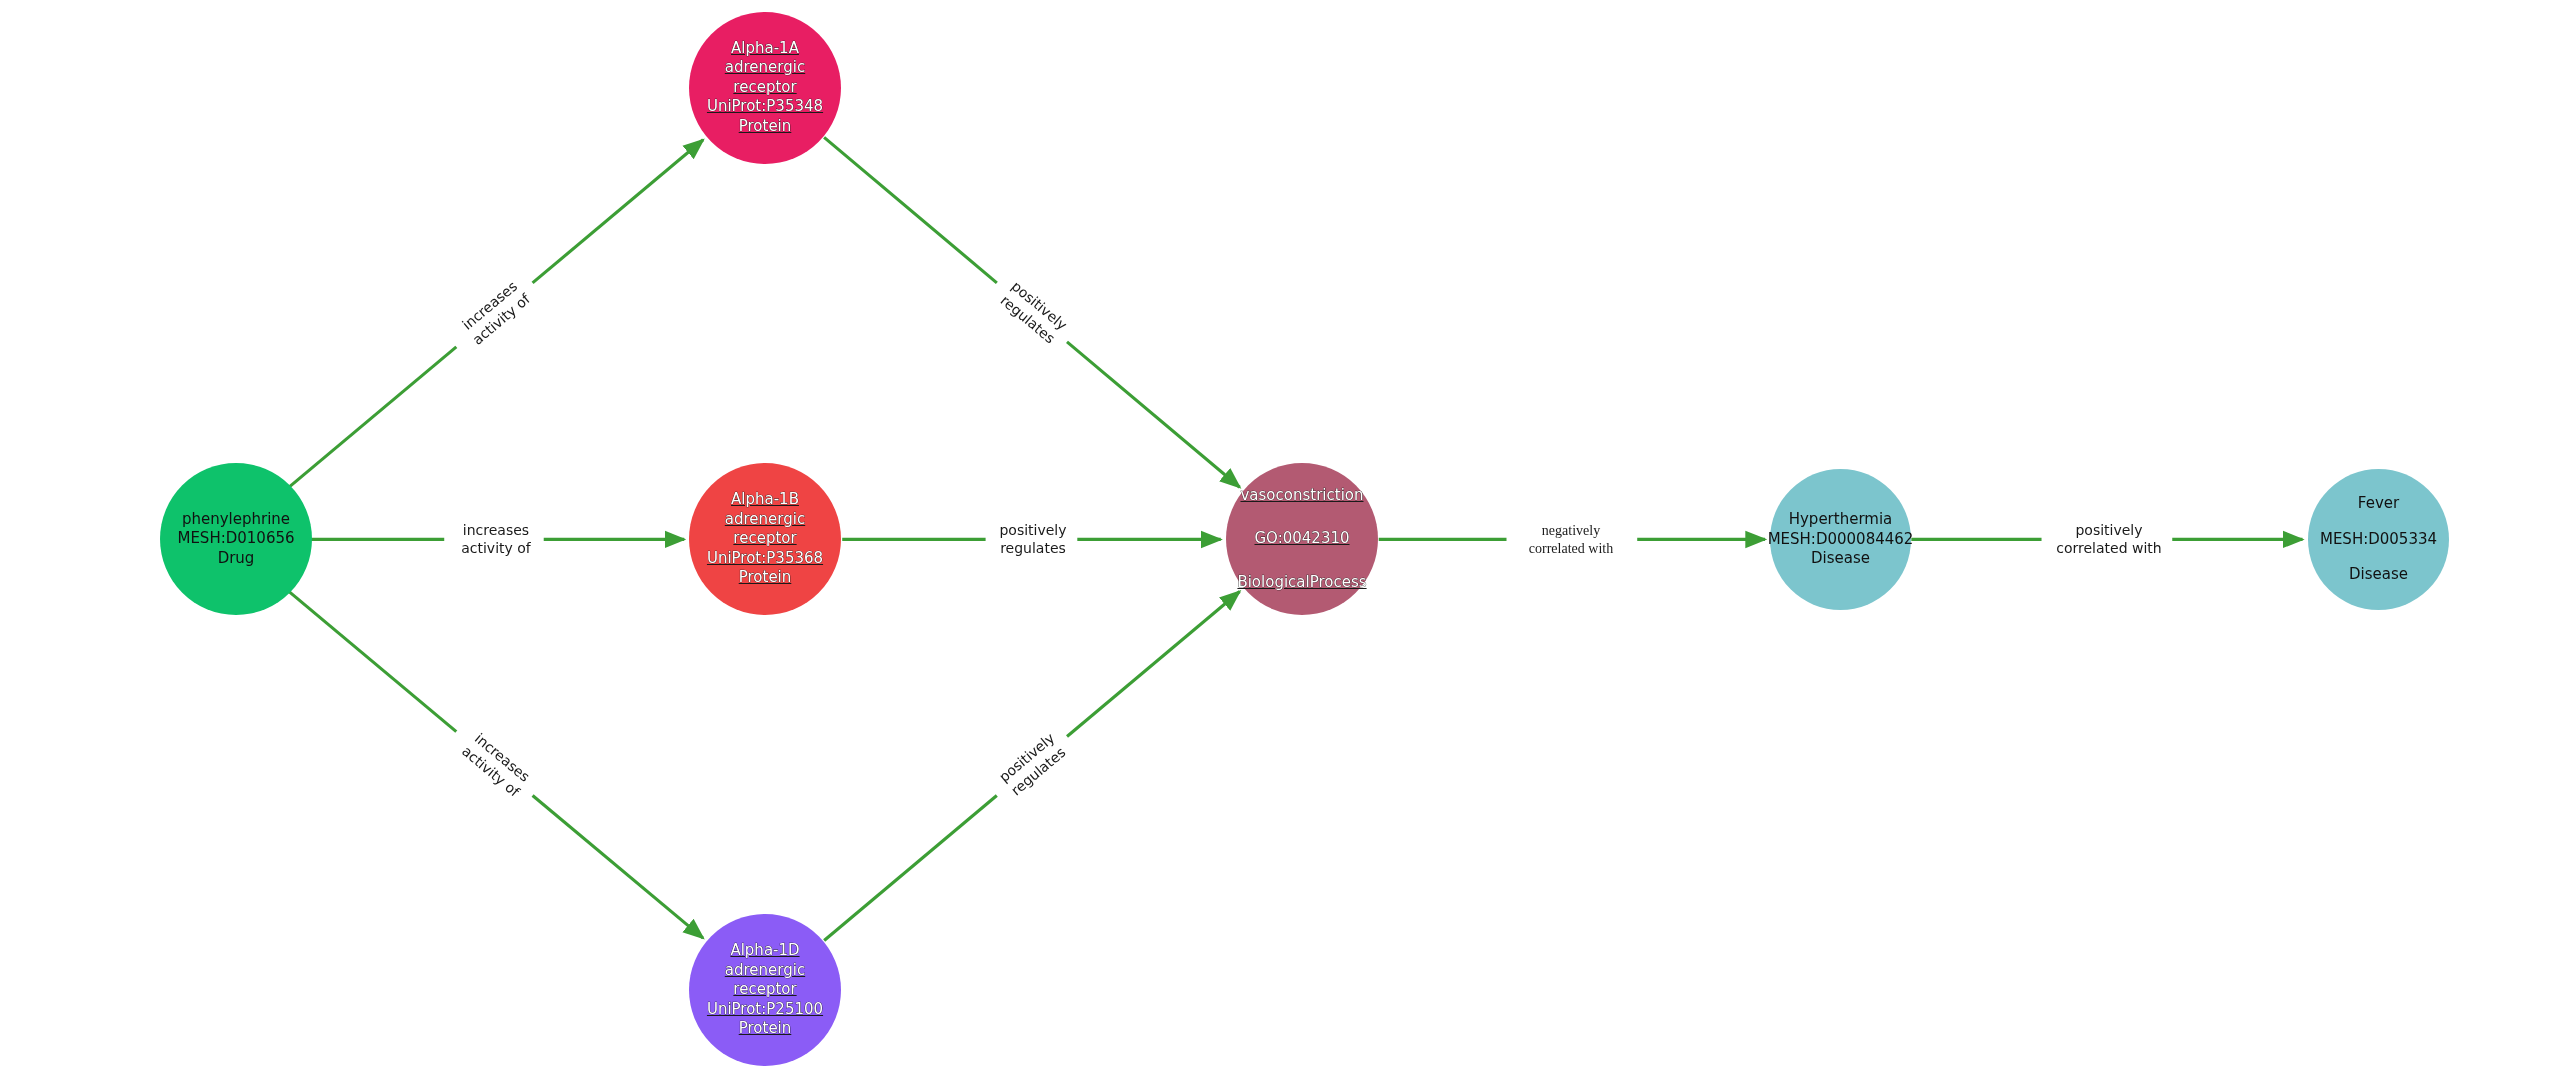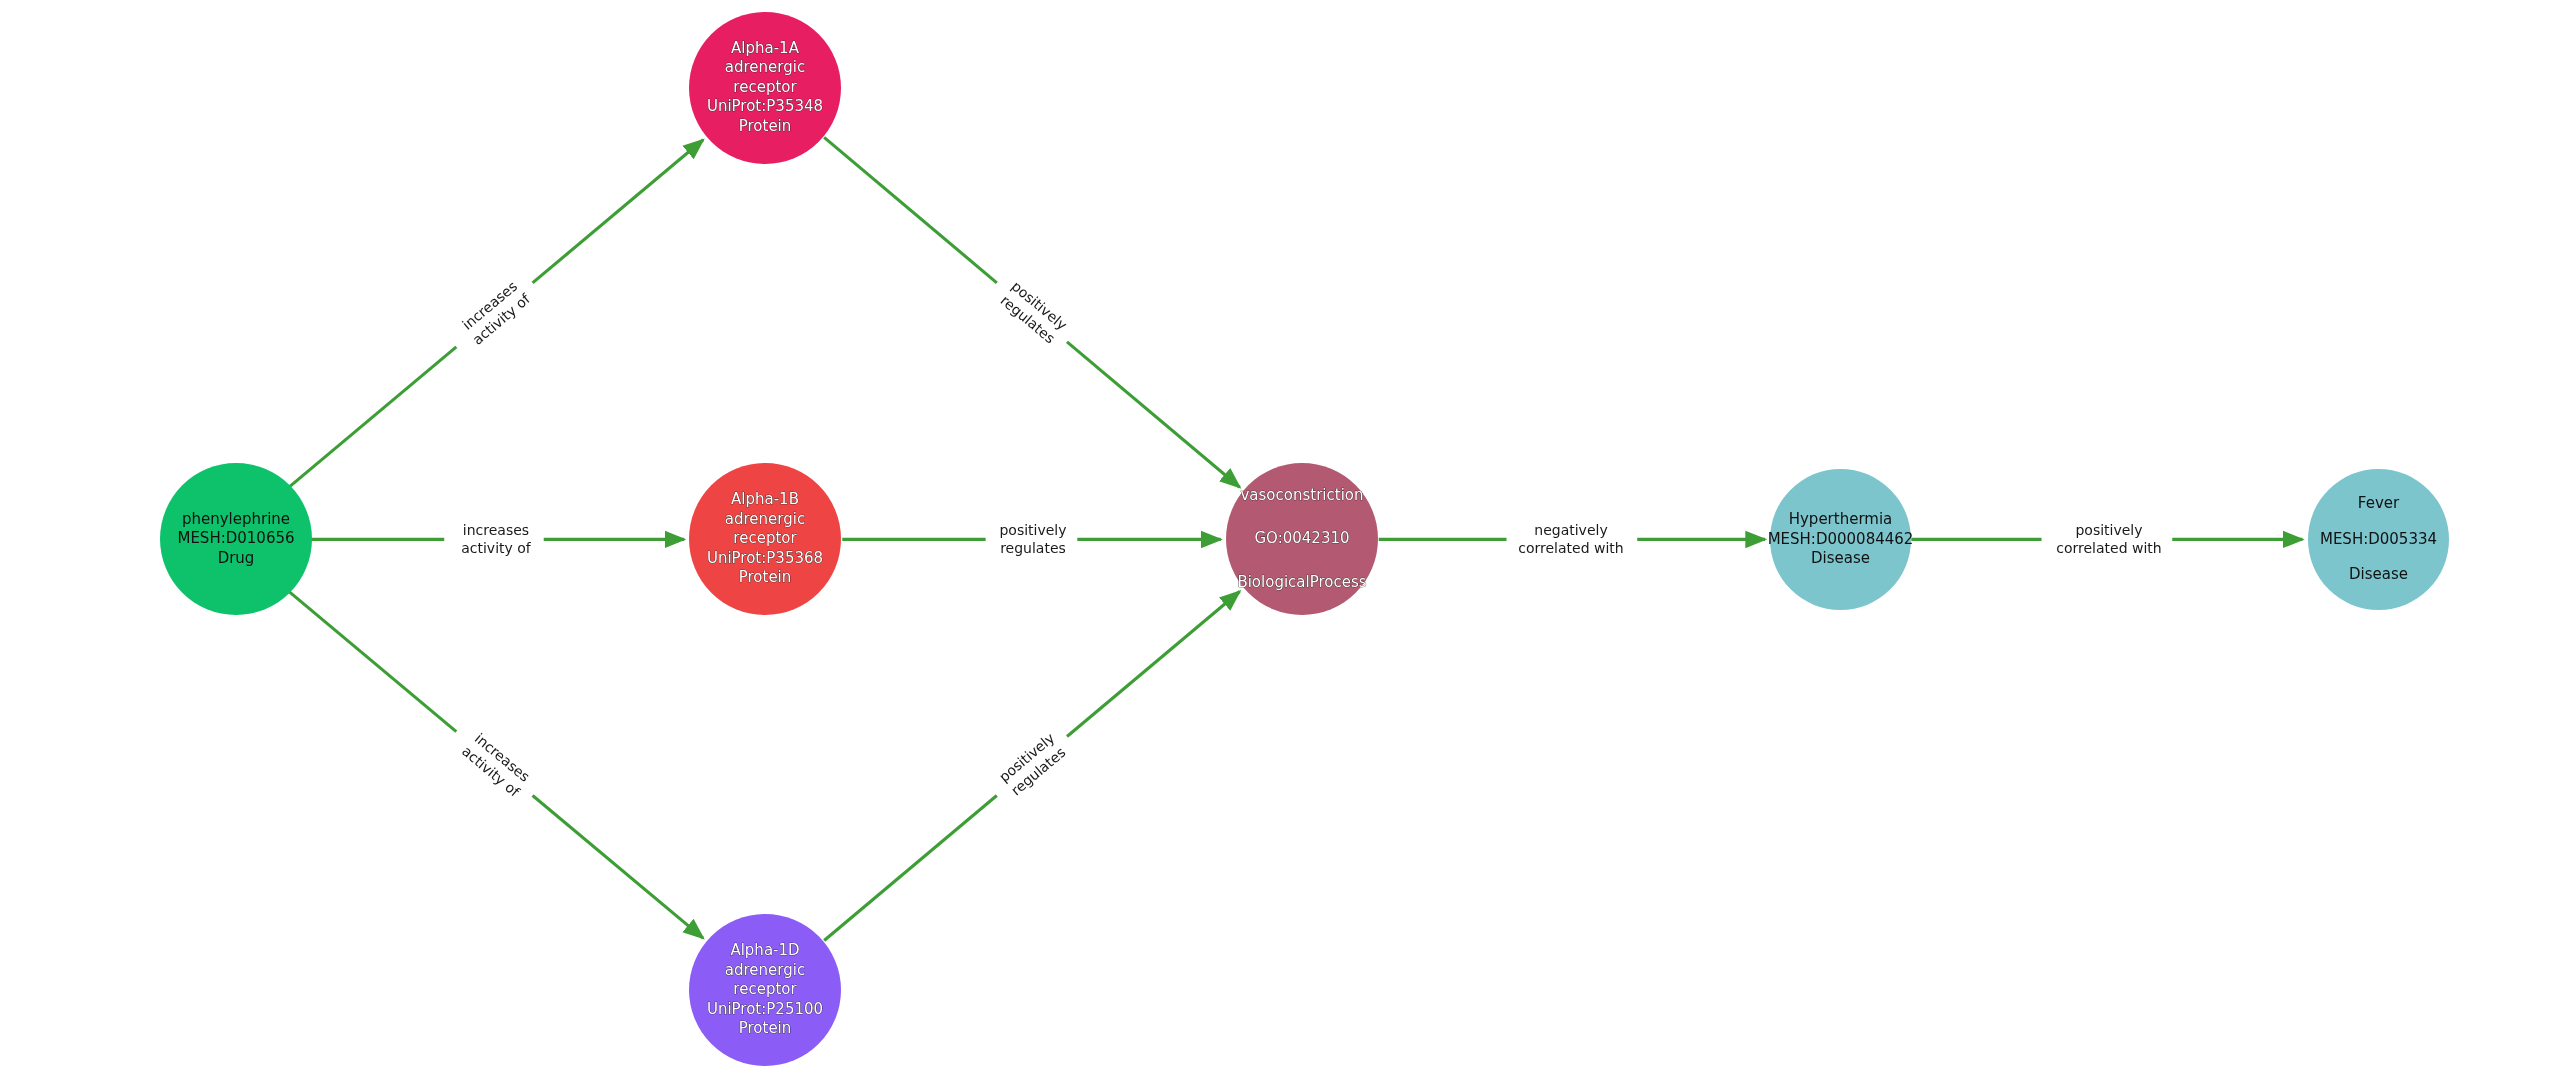--- a/index.html
+++ b/index.html
@@ -47,20 +47,21 @@
   
   .node.plain .node-line {
     color: #111111;
   }
   
   .node.haloed .node-line {
     color: #ffffff;
     -webkit-text-stroke: 0.7px #1a1a1a;
     paint-order: stroke fill;
     font-weight: 500;
+    text-decoration: underline;
   }
 
   
   .edge-label {
     position: absolute;
     text-align: center;
     font-size: 14px;
     line-height: 1.28;
     color: #1a1a1a;
     white-space: nowrap;
@@ -158,21 +159,21 @@
         <span class="el-line">regulates</span>
       </div>
       <div class="edge-label" style="left: 1033px; top: 540px; transform: translate(-50%, -50%) rotate(0deg);">
         <span class="el-line">positively</span>
         <span class="el-line">regulates</span>
       </div>
       <div class="edge-label" style="left: 1033px; top: 765px; transform: translate(-50%, -50%) rotate(-40deg);">
         <span class="el-line">positively</span>
         <span class="el-line">regulates</span>
       </div>
-      <div class="edge-label" style="left: 1571px; top: 540px; transform: translate(-50%, -50%) rotate(0deg);">
+      <div class="edge-label" style="left: 1571px; top: 540px; transform: translate(-50%, -50%) rotate(0deg); font-family: Liberation Serif, serif;">
         <span class="el-line">negatively</span>
         <span class="el-line">correlated with</span>
       </div>
       <div class="edge-label" style="left: 2109px; top: 540px; transform: translate(-50%, -50%) rotate(0deg);">
         <span class="el-line">positively</span>
         <span class="el-line">correlated with</span>
       </div>
     </div>
 </div>
 

